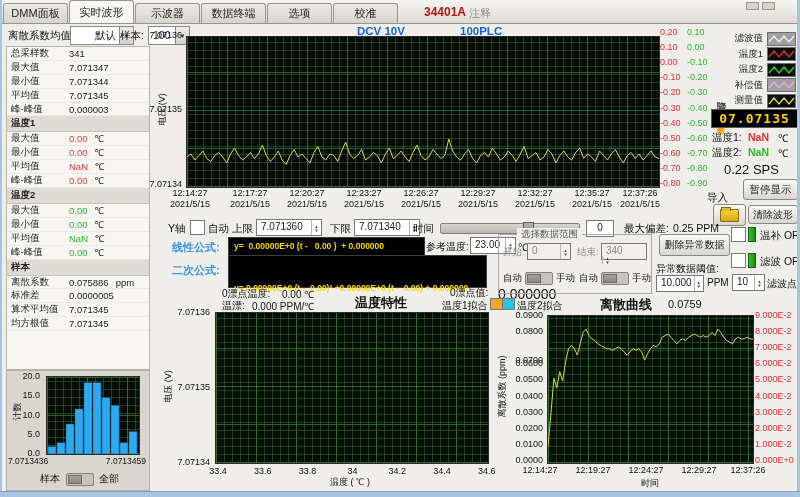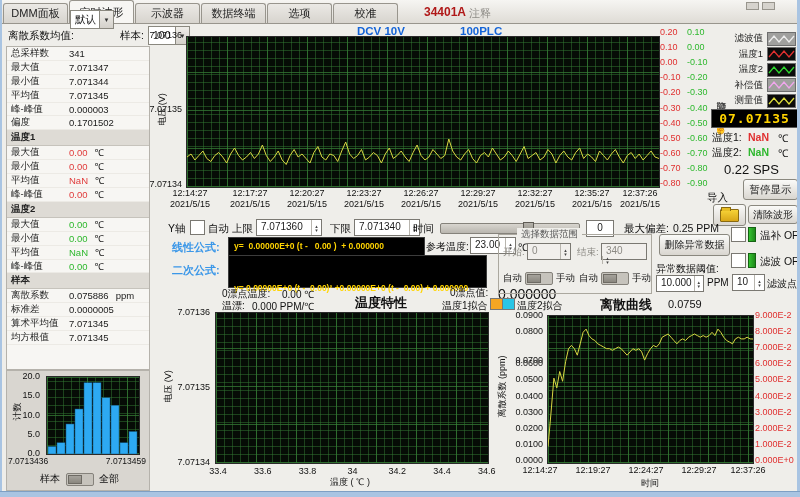--- a/index.html
+++ b/index.html
@@ -101,21 +101,21 @@
       <div class="tab">选项</div>
       <div class="tab">校准</div>
     </div>
   <span class="model">34401A</span>
   <span class="note">注释</span>
   <span class="winbtn" style="left:746px;"></span>
   <span class="winbtn" style="left:762px;"></span>
 </div>
 
 <span class="lbl" style="left:8px;top:29px;">离散系数均值:</span>
-<div class="sel" style="left:70px;top:10px;width:42px;">
+<div class="sel" style="left:70px;top:26px;width:42px;padding-left:20px;">
   <span class="val">默认</span>
   <span class="dd">▼</span>
 </div>
 <span class="lbl" style="left:120px;top:29px;">样本:</span>
 <div class="sel" style="left:148px;top:26px;width:40px;">
   <span class="val">100</span>
   <span class="dd">▼</span>
 </div>
 
 <div class="sidebar">
@@ -132,24 +132,20 @@
         <span class="sl">最小值</span>
         <span class="sv">7.071344</span>
       </div>
       <div class="srow">
         <span class="sl">平均值</span>
         <span class="sv">7.071345</span>
       </div>
       <div class="srow">
         <span class="sl">峰-峰值</span>
         <span class="sv">0.000003</span>
-      </div>
-      <div class="srow">
-        <span class="sl">偏度</span>
-        <span class="sv">0.1701502</span>
       </div>
       <div class="sec-h">温度1</div>
       <div class="srow">
         <span class="sl">最大值</span>
         <span class="sv" style="color: rgb(224, 60, 60);">0.00</span>
         <span class="su">℃</span>
       </div>
       <div class="srow">
         <span class="sl">最小值</span>
         <span class="sv" style="color: rgb(224, 60, 60);">0.00</span>

